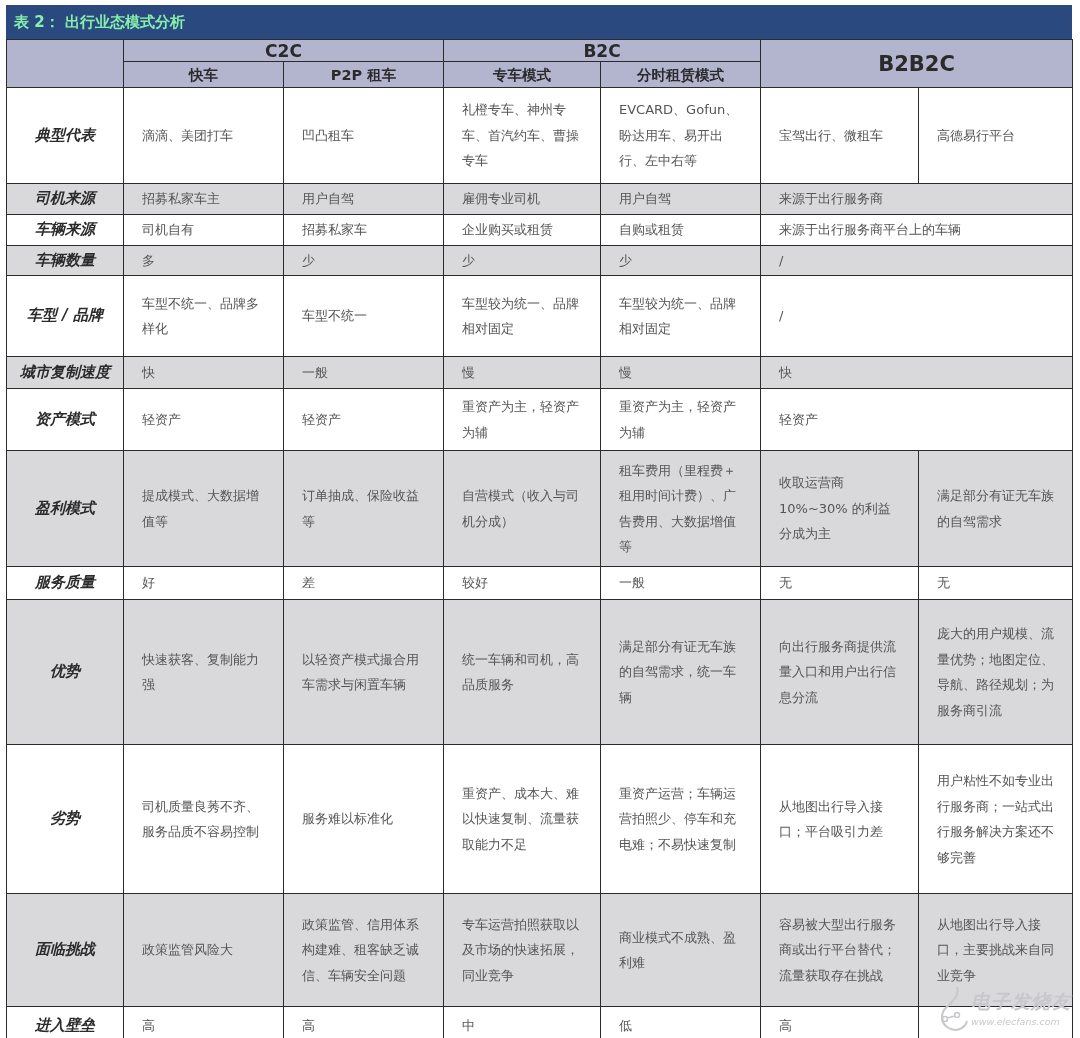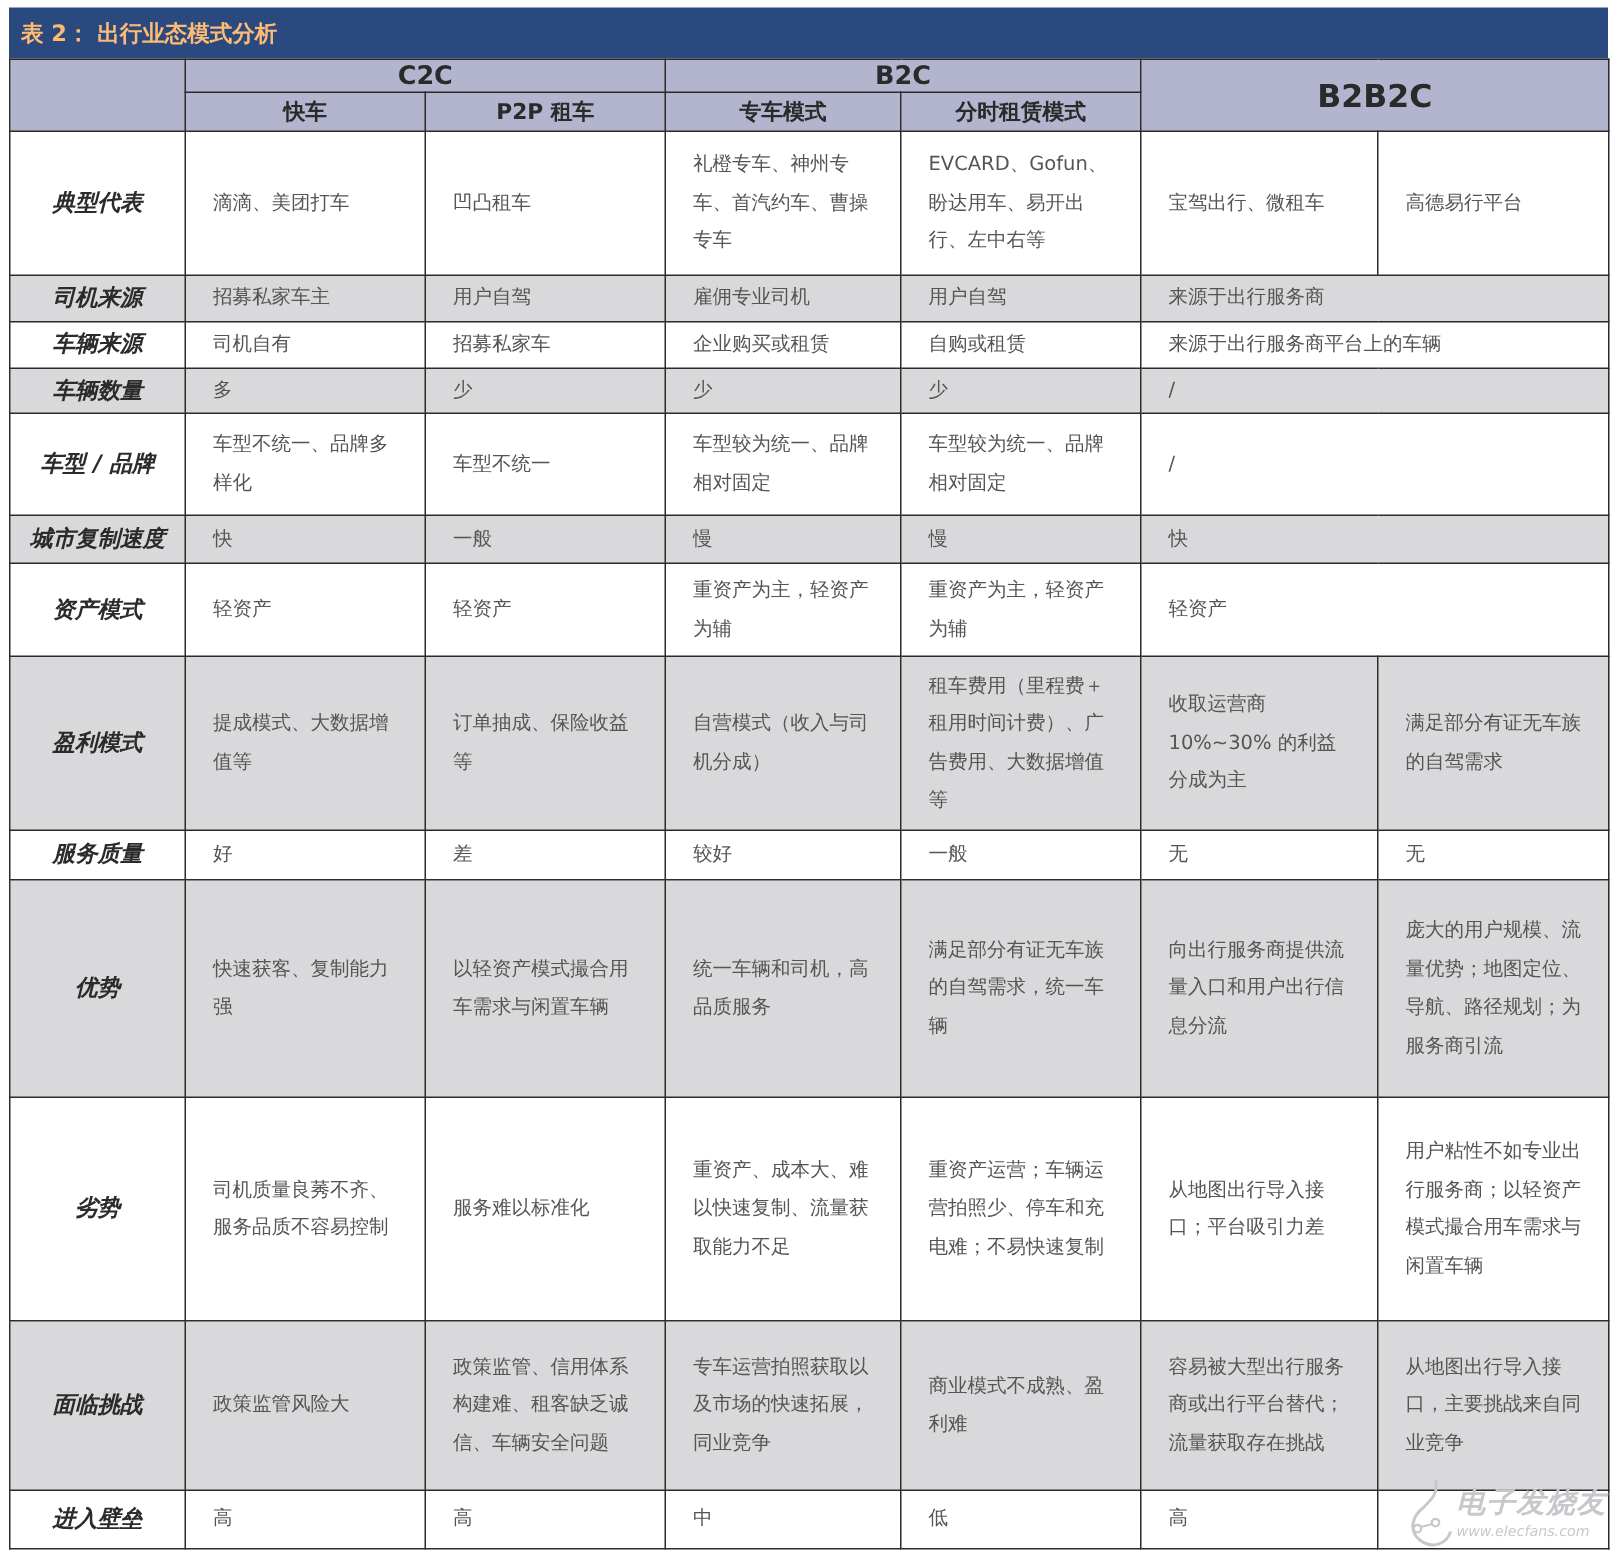--- a/index.html
+++ b/index.html
@@ -1,19 +1,19 @@
 <!DOCTYPE html>
 <html><head>
 <meta charset="utf-8">
 <style>
   html, body { margin: 0; padding: 0; background: #ffffff; }
   body { width: 1080px; height: 1038px; position: relative; overflow: hidden;
          font-family: "DejaVu Sans", "Liberation Sans", sans-serif; }
   .frame { position: absolute; left: 6px; top: 5px; width: 1066px; }
-  .title-bar { height: 34px; background: #2a4a7f; color: #fdba74; font-weight: bold;
+  .title-bar { height: 34px; background: #2a4a7f; color: #86efac; font-weight: bold;
                font-size: 15px; line-height: 34px; padding-left: 8px; box-sizing: border-box; }
   table { border-collapse: collapse; table-layout: fixed; width: 1066px; }
   td, th { border: 1.5px solid #2b2b2b; padding: 0; box-sizing: border-box; }
   th { background: #b3b5cf; color: #2a2a2a; font-weight: bold; text-align: center; }
   th.grp { height: 22px; font-size: 17px; line-height: 20px; }
   th.sub { height: 26px; font-size: 14.5px; line-height: 24px; }
   th.b2b2c { font-size: 21px; }
   td { font-size: 13px; color: #555555; line-height: 25.5px; vertical-align: middle;
        padding: 0 18px; }
   td.rowhead { text-align: center; font-weight: bold; font-size: 15px; color: #2b2b2b;
@@ -83,21 +83,21 @@
           <td colspan="2">来源于出行服务商平台上的车辆</td>
         </tr>
         <tr class="gray" style="height: 30px;">
           <td class="rowhead">车辆数量</td>
           <td>多</td>
           <td>少</td>
           <td>少</td>
           <td>少</td>
           <td colspan="2">/</td>
         </tr>
-        <tr class="white" style="height: 68px;">
+        <tr class="white" style="height: 81px;">
           <td class="rowhead">车型 / 品牌</td>
           <td>车型不统一、品牌多样化</td>
           <td>车型不统一</td>
           <td>车型较为统一、品牌相对固定</td>
           <td>车型较为统一、品牌相对固定</td>
           <td colspan="2">/</td>
         </tr>
         <tr class="gray" style="height: 32px;">
           <td class="rowhead">城市复制速度</td>
           <td>快</td>
@@ -141,21 +141,21 @@
           <td>向出行服务商提供流量入口和用户出行信息分流</td>
           <td>庞大的用户规模、流量优势；地图定位、导航、路径规划；为服务商引流</td>
         </tr>
         <tr class="white" style="height: 149px;">
           <td class="rowhead">劣势</td>
           <td>司机质量良莠不齐、服务品质不容易控制</td>
           <td>服务难以标准化</td>
           <td>重资产、成本大、难以快速复制、流量获取能力不足</td>
           <td>重资产运营；车辆运营拍照少、停车和充电难；不易快速复制</td>
           <td>从地图出行导入接口；平台吸引力差</td>
-          <td>用户粘性不如专业出行服务商；以轻资产模式撮合用车需求与闲置车辆</td>
+          <td>用户粘性不如专业出行服务商；一站式出行服务解决方案还不够完善</td>
         </tr>
         <tr class="gray" style="height: 113px;">
           <td class="rowhead">面临挑战</td>
           <td>政策监管风险大</td>
           <td>政策监管、信用体系构建难、租客缺乏诚信、车辆安全问题</td>
           <td>专车运营拍照获取以及市场的快速拓展，同业竞争</td>
           <td>商业模式不成熟、盈利难</td>
           <td>容易被大型出行服务商或出行平台替代；流量获取存在挑战</td>
           <td>从地图出行导入接口，主要挑战来自同业竞争</td>
         </tr>

